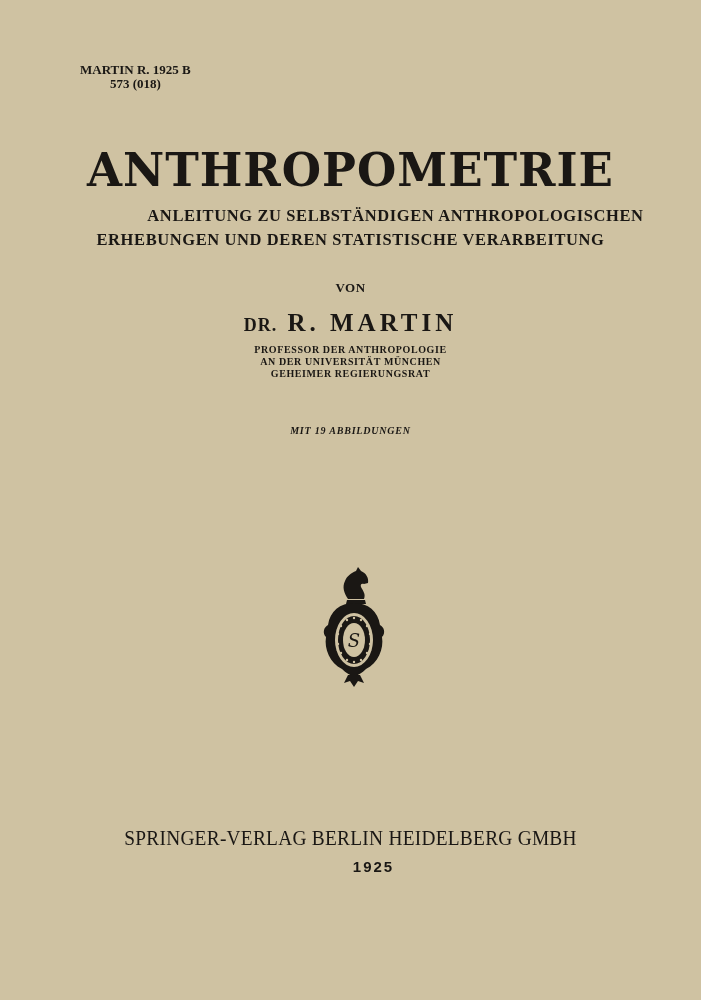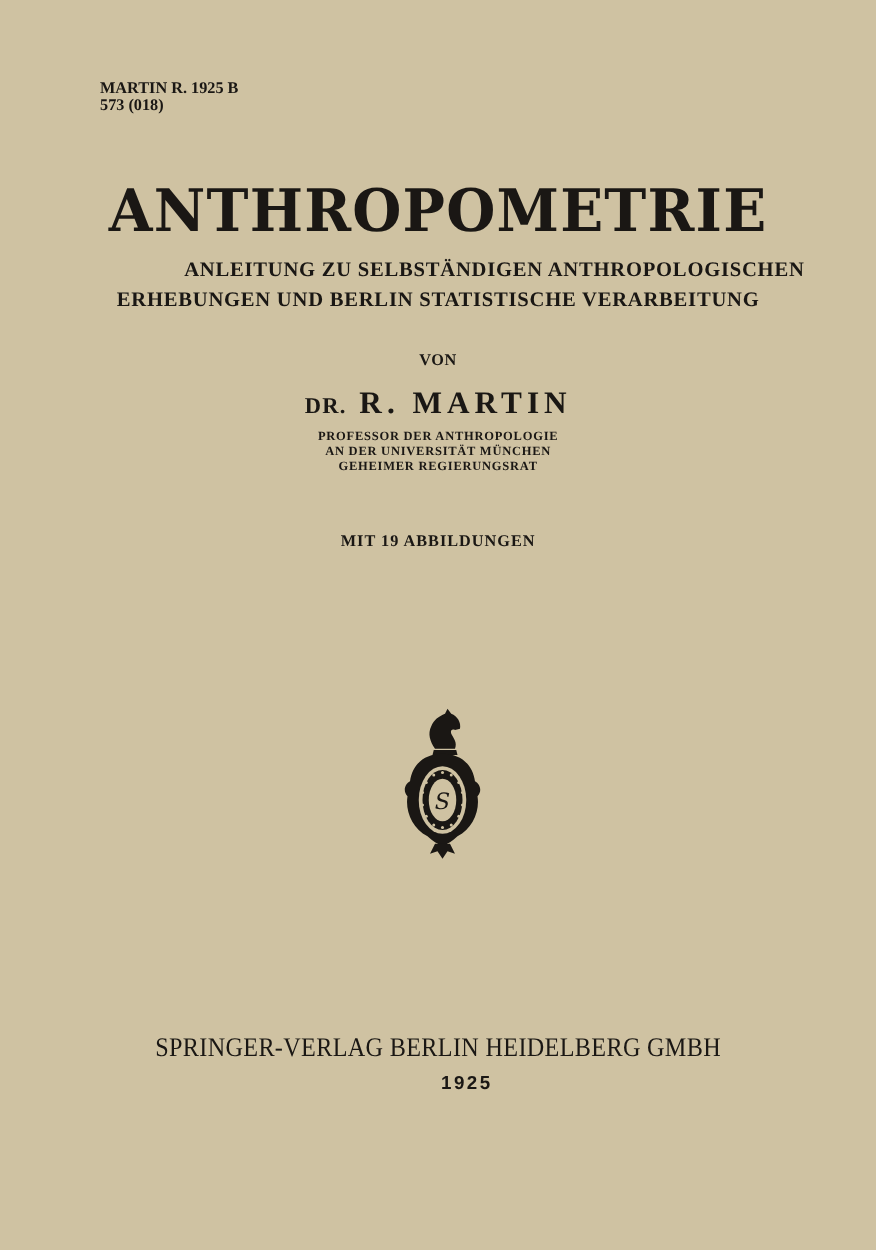--- a/index.html
+++ b/index.html
@@ -4,21 +4,21 @@
 <style>
   html, body { margin: 0; padding: 0; }
   body {
     width: 701px; height: 1000px;
     background: #cfc2a2;
     position: relative;
     overflow: hidden;
     color: #1a1714;
     font-family: "DejaVu Serif", "Liberation Serif", serif;
   }
-  .abs { position: absolute; }
+  .abs { position: absolute; text-align: center; }
   .call {
     left: 80px; top: 63px;
     font-family: "Liberation Serif", serif;
     font-weight: bold;
     font-size: 13px;
     line-height: 14px;
     letter-spacing: 0px;
   }
   .center { left: 0; width: 701px; text-align: center; white-space: nowrap; }
   .title {
@@ -62,22 +62,23 @@
     letter-spacing: 0.6px;
     line-height: 12px;
   }
   .aff1 { top: 344px; }
   .aff2 { top: 356px; }
   .aff3 { top: 368px; }
   .abb {
     top: 425px;
     font-family: "Liberation Serif", serif;
     font-weight: bold;
-    font-size: 13px;
+    font-size: 10px;
     letter-spacing: 0.8px;
+    font-style: italic;
   }
   .logo { left: 318px; top: 565px; width: 72px; height: 125px; }
   .publisher {
     top: 826px;
     font-family: "Liberation Serif", serif;
     font-size: 21.5px;
     letter-spacing: 0.3px;
     transform: scaleX(0.9);
   }
   .year {
@@ -93,21 +94,21 @@
 <body>
 
 <div class="abs call">
   <div>MARTIN R. 1925 B</div>
   <div>573 (018)</div>
 </div>
 
 <div class="abs center title">ANTHROPOMETRIE</div>
 
 <div class="abs center subtitle sub1">ANLEITUNG ZU SELBSTÄNDIGEN ANTHROPOLOGISCHEN</div>
-<div class="abs center subtitle sub2">ERHEBUNGEN UND BERLIN STATISTISCHE VERARBEITUNG</div>
+<div class="abs center subtitle sub2">ERHEBUNGEN UND DEREN STATISTISCHE VERARBEITUNG</div>
 
 <div class="abs center von">VON</div>
 
 <div class="abs center author">
   <span class="dr-small">DR.</span>
   <span>R. MARTIN</span>
 </div>
 
 <div class="abs center aff aff1">PROFESSOR DER ANTHROPOLOGIE</div>
 <div class="abs center aff aff2">AN DER UNIVERSITÄT MÜNCHEN</div>

